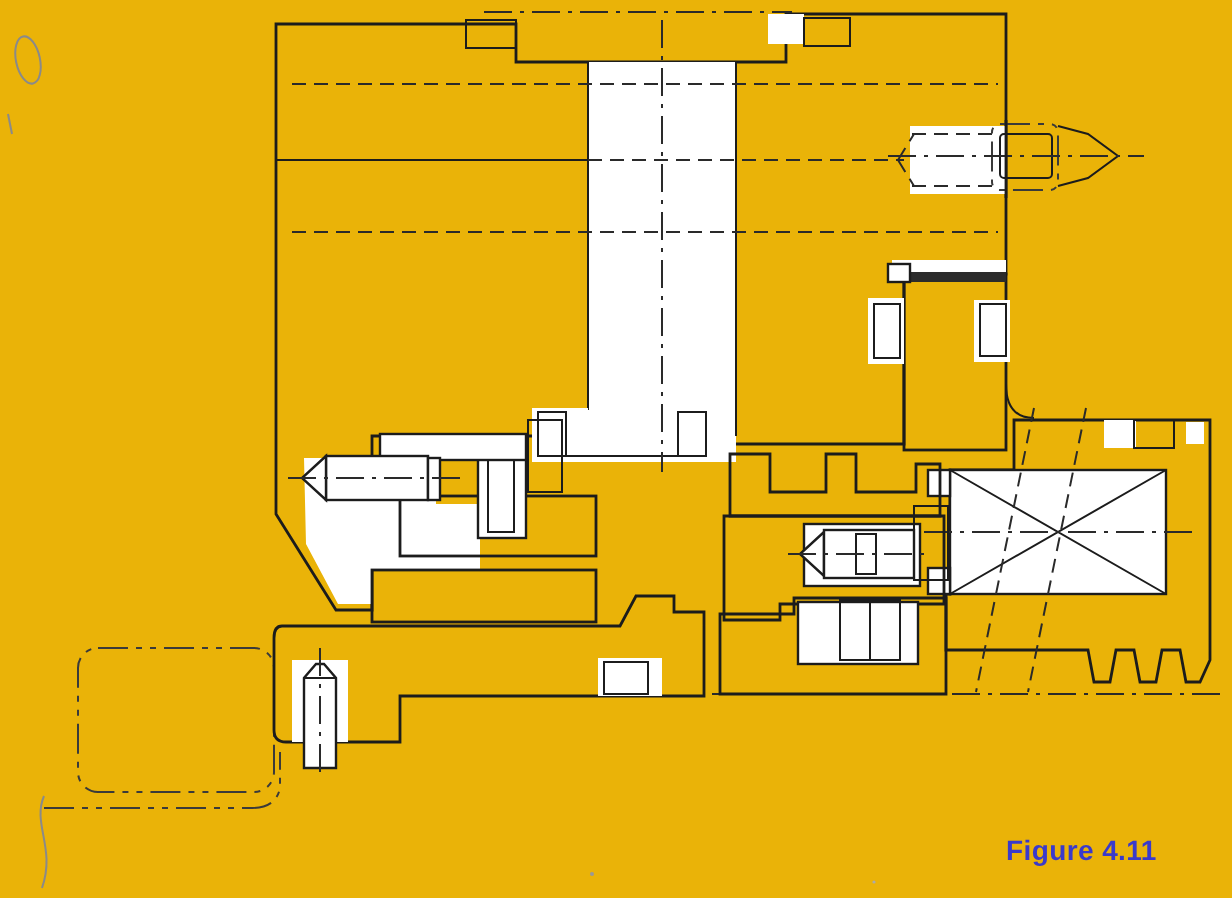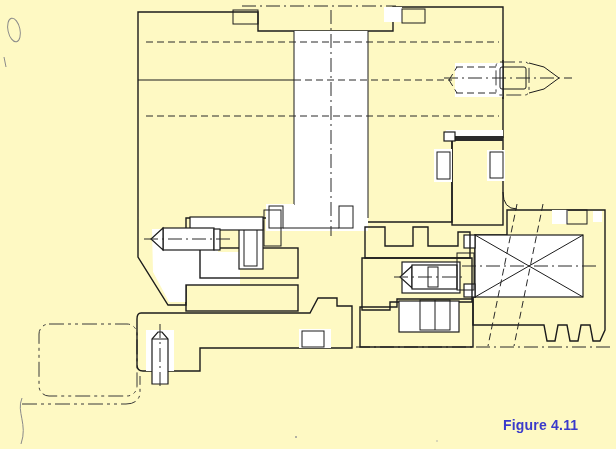--- a/index.html
+++ b/index.html
@@ -1,16 +1,16 @@
 <!DOCTYPE html>
 <html><head>
 <meta charset="utf-8">
 <style>
   html,body{margin:0;padding:0;background:#ffffff;}
-  #stage{position:relative;width:616px;height:449px;background:#fef9c3;overflow:hidden;
+  #stage{position:relative;width:616px;height:449px;background:#eab308;overflow:hidden;
          font-family:"Liberation Sans", sans-serif;}
   #stage svg{position:absolute;left:0;top:0;}
   .caption{position:absolute;left:503px;top:417px;color:#3a3acb;font-weight:bold;
            font-size:14px;letter-spacing:0.2px;font-family:"Liberation Sans",sans-serif;}
   .outline{fill:none;stroke:#1c1c1c;stroke-width:1.4;}
   .thin{fill:none;stroke:#1c1c1c;stroke-width:1;}
   .dash{fill:none;stroke:#2a2a2a;stroke-width:1;stroke-dasharray:7 4;}
   .dashdot{fill:none;stroke:#2a2a2a;stroke-width:1;stroke-dasharray:14 4 2 4;}
   .phantom{fill:none;stroke:#3a3a3a;stroke-width:1;stroke-dasharray:15 4 3 4 3 4;}
   .white{fill:#ffffff;stroke:none;}

